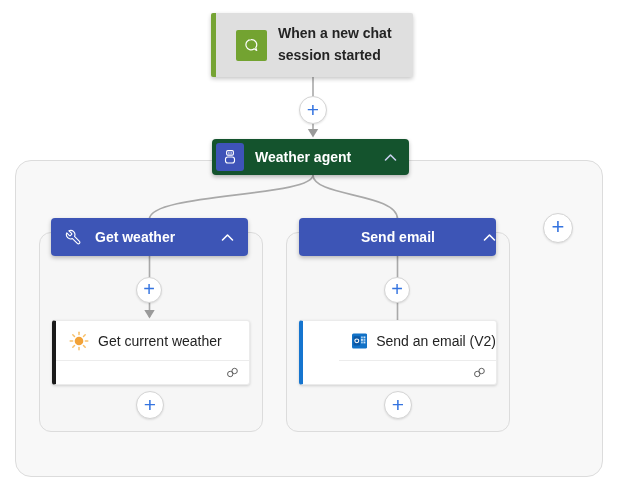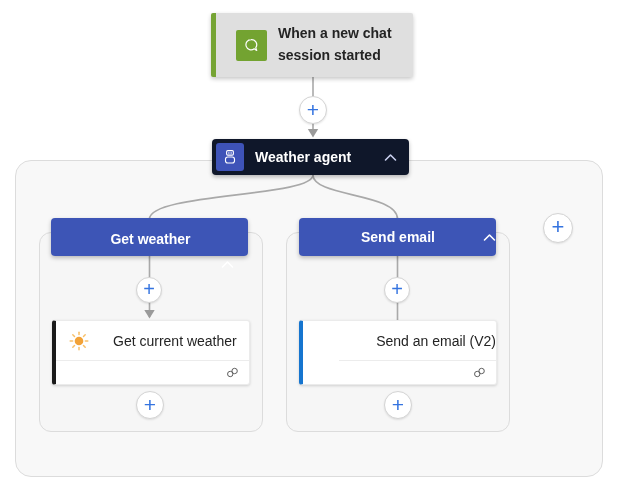--- a/index.html
+++ b/index.html
@@ -37,54 +37,54 @@
   .trigger-icon {
     width:31px; height:31px; border-radius:2px; background:#73a331;
     display:flex; align-items:center; justify-content:center; flex:0 0 auto;
   }
   .trigger-label {
     font-size:14px; font-weight:700; color:#242424; line-height:1.55; width:150px;
   }
 
   .agent-box {
     position:absolute; left:212px; top:139px; width:197px; height:36px;
-    background:#0f172a; border-radius:4px; box-shadow:0 2px 4px rgba(0,0,0,.28);
+    background:#14532d; border-radius:4px; box-shadow:0 2px 4px rgba(0,0,0,.28);
     display:flex; align-items:center; gap:11px; padding:0 10px 0 4px;
     z-index:4; cursor:pointer;
   }
   .agent-icon {
     width:28px; height:28px; border-radius:3px; background:#3e53b8;
     display:flex; align-items:center; justify-content:center; flex:0 0 auto;
   }
   .node-label { font-size:14px; font-weight:700; color:#ffffff; white-space:nowrap; }
 
   .branch-header {
     position:absolute; top:218px; width:197px; height:38px;
     background:#3d55b6; border-radius:4px; box-shadow:0 2px 4px rgba(0,0,0,.25);
     display:flex; align-items:center; gap:13px; padding:0 12px 0 14px;
     z-index:4; cursor:pointer;
   }
-  .branch-header.left  { left:51px;flex-direction:column; }
+  .branch-header.left  { left:51px; }
   .branch-header.right { left:299px;gap:48px; }
 
   .collapse-btn {
     margin-left:auto; width:18px; height:18px; display:flex;
     align-items:center; justify-content:center; cursor:pointer; background:transparent; border:none;
   }
 
   .action-card {
     position:absolute; top:320px; width:198px; height:65px;
     background:#ffffff; border:1px solid #ebebeb; border-radius:3px;
     box-shadow:0 1px 3px rgba(0,0,0,.16);
     z-index:4; cursor:pointer; display:flex; flex-direction:column;
   }
   .action-card.left  { left:52px;  border-left:4px solid #1a1a1a; }
   .action-card.right { left:299px; border-left:4px solid #1675cf;padding-left:36px; }
   .action-main {
-    height:39px; display:flex; align-items:center; gap:24px; padding-left:13px;
+    height:39px; display:flex; align-items:center; gap:9px; padding-left:13px;
   }
   .action-label { font-size:14px; font-weight:500; color:#242424; white-space:nowrap; }
   .action-footer {
     flex:1; border-top:1px solid #ececec; display:flex; align-items:center;
     justify-content:flex-end; padding-right:9px;
   }
 
   
   .plus-circle {
     position:absolute; width:28px; height:28px; border-radius:50%;

